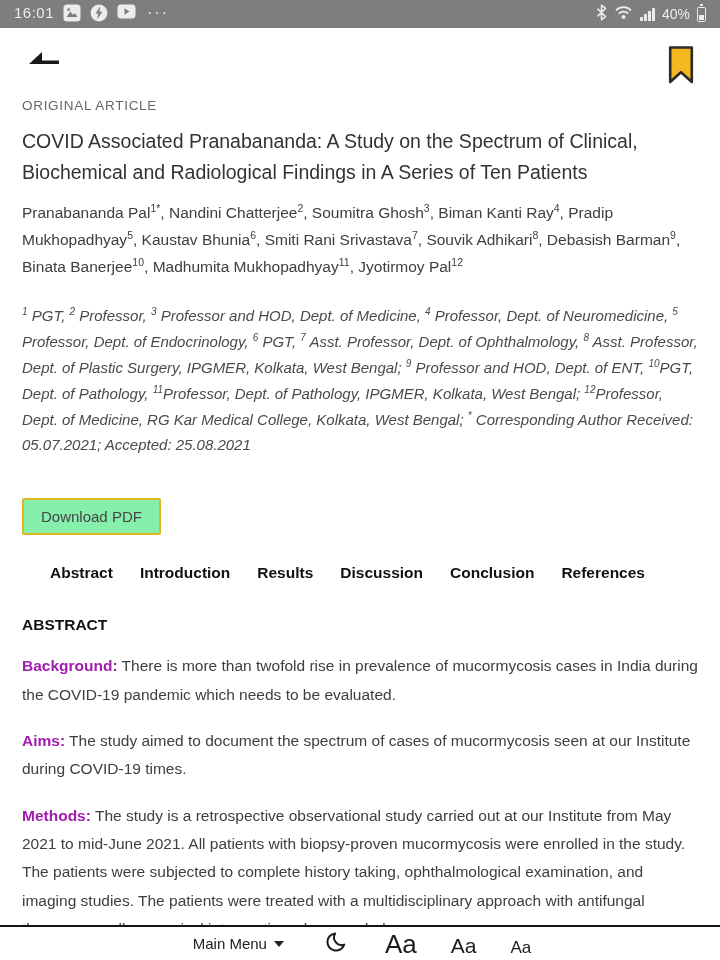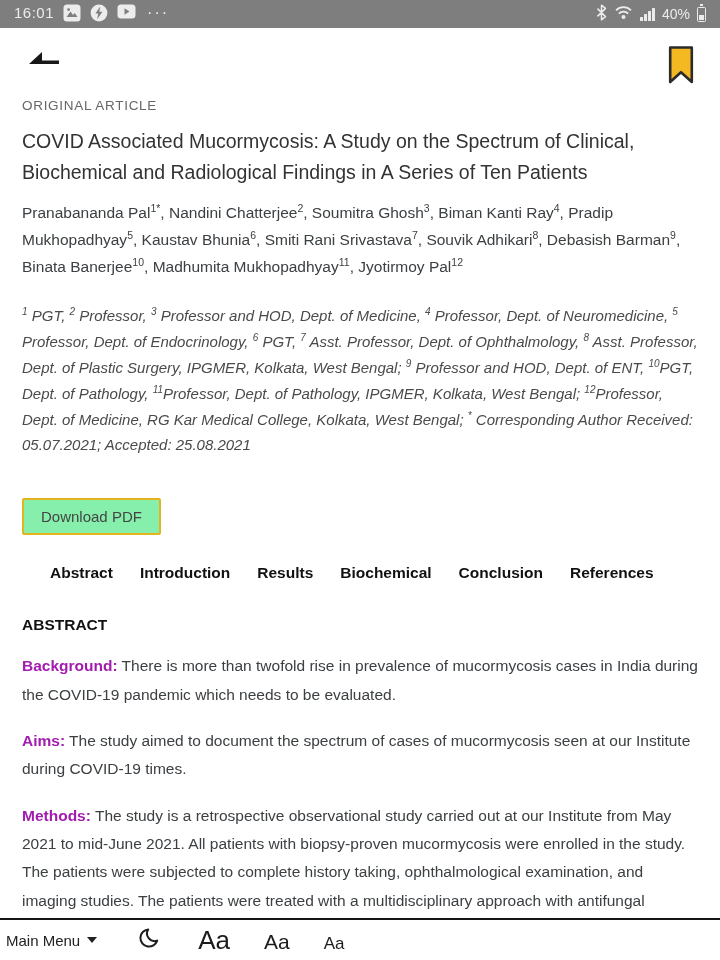--- a/index.html
+++ b/index.html
@@ -42,23 +42,23 @@
     font-size:15px; font-family:"Liberation Sans", sans-serif;
     padding:8px 17px; border-radius:2px; cursor:pointer;
   }
   .tabs { display:flex; gap:27px; margin:29px 0 0 28px; }
   .tab { font-weight:bold; font-size:15.5px; color:#111; cursor:pointer; }
   .abstract-heading { font-weight:bold; font-size:15.5px; color:#111; margin-top:34px; }
   .para { font-size:15.5px; color:#3c4043; line-height:1.83; margin:18px 0 0 0; }
   .para strong { color:#a21caf;margin-top:24px; }
   
   .bottom-bar {
-    position:absolute; left:0; right:0; bottom:0; height:42px; background:#fff;
+    position:absolute; left:0; right:0; bottom:0; height:35px; background:#fff;
     border-top:2px solid #141414;
-    display:flex; align-items:center; justify-content:flex-start; gap:32px;
+    display:flex; align-items:center; justify-content:center; gap:32px;
   }
   .menu-btn { background:none; border:none; font-size:15px; color:#222;
     font-family:"Liberation Sans", sans-serif; display:flex; align-items:center; gap:7px; cursor:pointer; }
   .caret-down { width:0; height:0; border-left:5px solid transparent; border-right:5px solid transparent; border-top:6px solid #222; }
   .moon-btn { background:none; border:none; padding:0 2px; cursor:pointer; display:flex; align-items:center; }
   .fs-btn { background:none; border:none; color:#1c1c1c; cursor:pointer;
     font-family:Liberation Sans, sans-serif; padding:0 2px; line-height:1; }
   .fs-0 { font-size:26px; }
   .fs-1 { font-size:21px; }
   .fs-2 { font-size:17px; }
@@ -130,33 +130,33 @@
       <span>
         <svg width="26" height="38" viewBox="0 0 26 38">
             <path d="M2.2 1.5 H23.8 V36 L13 26.2 L2.2 36 Z" fill="#f4b921" stroke="#2b2b2b" stroke-width="2.6" stroke-linejoin="round"></path>
           </svg>
       </span>
     </button>
   </div>
 
   <div class="article-type">ORIGINAL ARTICLE</div>
 
-  <h1 class="title">COVID Associated Mucormycosis: A Study on the Spectrum of Clinical, Biochemical and Radiological Findings in A Series of Ten Patients</h1>
+  <h1 class="title">COVID Associated Pranabananda: A Study on the Spectrum of Clinical, Biochemical and Radiological Findings in A Series of Ten Patients</h1>
 
   <p class="authors"><span>Pranabananda Pal<sup>1*</sup></span>, <span>Nandini Chatterjee<sup>2</sup></span>, <span>Soumitra Ghosh<sup>3</sup></span>, <span>Biman Kanti Ray<sup>4</sup></span>, <span>Pradip Mukhopadhyay<sup>5</sup></span>, <span>Kaustav Bhunia<sup>6</sup></span>, <span>Smiti Rani Srivastava<sup>7</sup></span>, <span>Souvik Adhikari<sup>8</sup></span>, <span>Debasish Barman<sup>9</sup></span>, <span>Binata Banerjee<sup>10</sup></span>, <span>Madhumita Mukhopadhyay<sup>11</sup></span>, <span>Jyotirmoy Pal<sup>12</sup></span></p>
 
   <p class="affiliations"><sup>1</sup> PGT, <sup>2</sup> Professor, <sup>3</sup> Professor and HOD, Dept. of Medicine, <sup>4</sup> Professor, Dept. of Neuromedicine, <sup>5</sup> Professor, Dept. of Endocrinology, <sup>6</sup> PGT, <sup>7</sup> Asst. Professor, Dept. of Ophthalmology, <sup>8</sup> Asst. Professor, Dept. of Plastic Surgery, IPGMER, Kolkata, West Bengal; <sup>9</sup> Professor and HOD, Dept. of ENT, <sup>10</sup>PGT, Dept. of Pathology, <sup>11</sup>Professor, Dept. of Pathology, IPGMER, Kolkata, West Bengal; <sup>12</sup>Professor, Dept. of Medicine, RG Kar Medical College, Kolkata, West Bengal; <sup>*</sup> Corresponding Author Received: 05.07.2021; Accepted: 25.08.2021</p>
 
   <button class="download-btn">Download PDF</button>
 
   <nav class="tabs">
       <span class="tab">Abstract</span>
       <span class="tab">Introduction</span>
       <span class="tab">Results</span>
-      <span class="tab">Biochemical</span>
+      <span class="tab">Discussion</span>
       <span class="tab">Conclusion</span>
       <span class="tab">References</span>
     </nav>
 
   <div class="abstract-heading">ABSTRACT</div>
 
   <div>
       <p class="para"><strong>Background:</strong> There is more than twofold rise in prevalence of mucormycosis cases in India during the COVID-19 pandemic which needs to be evaluated.</p>
       <p class="para"><strong>Aims:</strong> The study aimed to document the spectrum of cases of mucormycosis seen at our Institute during COVID-19 times.</p>
       <p class="para"><strong>Methods:</strong> The study is a retrospective observational study carried out at our Institute from May 2021 to mid-June 2021. All patients with biopsy-proven mucormycosis were enrolled in the study. The patients were subjected to complete history taking, ophthalmological examination, and imaging studies. The patients were treated with a multidisciplinary approach with antifungal therapy as well as surgical intervention when needed.</p>

